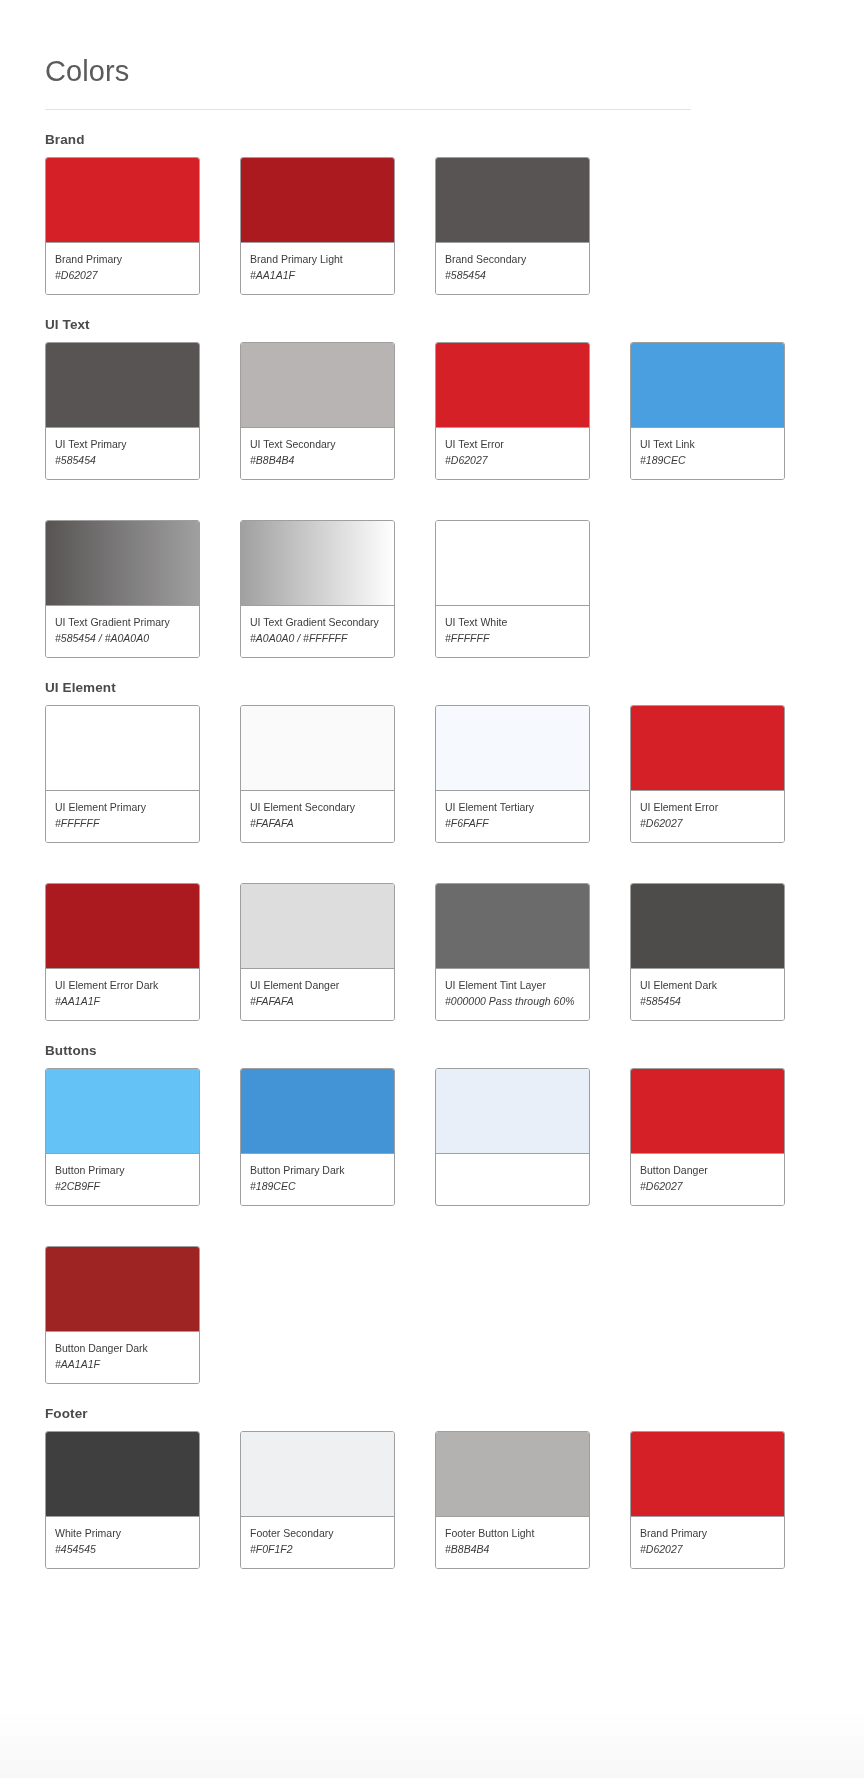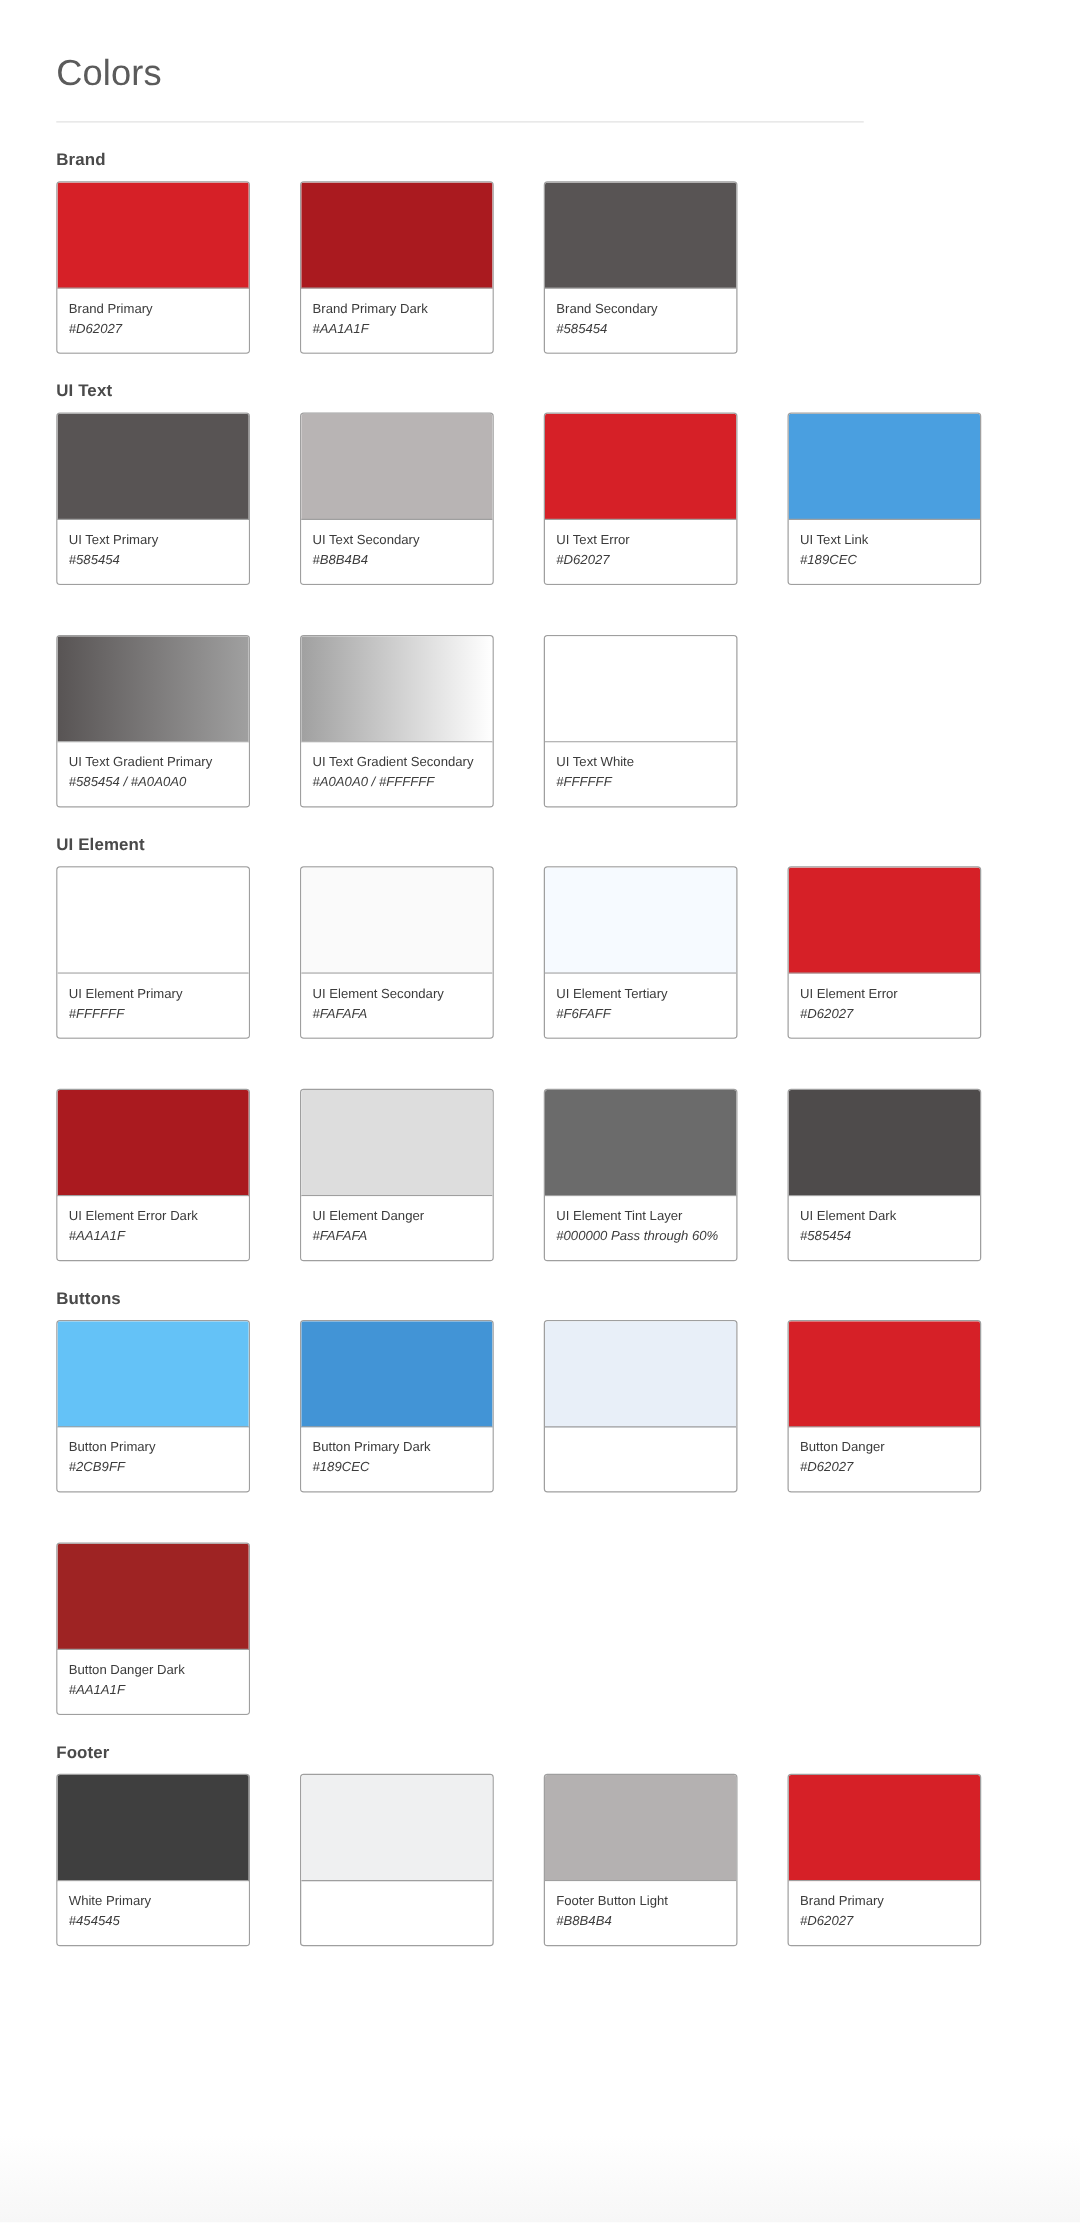--- a/index.html
+++ b/index.html
@@ -24,20 +24,21 @@
     left: 0; right: 0; bottom: 0;
     height: 70px;
     background: linear-gradient(to bottom, #ffffff 0%, #fafafa 60%, #f7f7f7 100%);
     pointer-events: none;
   }
 
   .page {
     position: relative;
     width: 736px;
     padding: 0 45px;
+    margin-top: 12px;
   }
 
   
   .page-title {
     font-size: 29px;
     font-weight: 400;
     color: #5b5b5b;
     letter-spacing: 0.1px;
     padding-top: 44px;
     line-height: 1.1;
@@ -120,21 +121,21 @@
           <div class="swatch-card">
             <div class="swatch-chip" style="background-color: rgb(214, 32, 39);"></div>
             <div class="swatch-meta">
               <div class="swatch-name">Brand Primary</div>
               <div class="swatch-value">#D62027</div>
             </div>
           </div>
           <div class="swatch-card">
             <div class="swatch-chip" style="background-color: rgb(170, 26, 31);"></div>
             <div class="swatch-meta">
-              <div class="swatch-name">Brand Primary Dark</div>
+              <div class="swatch-name">Brand Primary Light</div>
               <div class="swatch-value">#AA1A1F</div>
             </div>
           </div>
           <div class="swatch-card">
             <div class="swatch-chip" style="background-color: rgb(88, 84, 84);"></div>
             <div class="swatch-meta">
               <div class="swatch-name">Brand Secondary</div>
               <div class="swatch-value">#585454</div>
             </div>
           </div>
@@ -296,20 +297,24 @@
         <div class="swatch-grid">
           <div class="swatch-card">
             <div class="swatch-chip" style="background-color: rgb(63, 63, 63);"></div>
             <div class="swatch-meta">
               <div class="swatch-name">White Primary</div>
               <div class="swatch-value">#454545</div>
             </div>
           </div>
           <div class="swatch-card">
             <div class="swatch-chip" style="background-color: rgb(239, 240, 241);"></div>
+            <div class="swatch-meta">
+              <div class="swatch-name">Footer Secondary</div>
+              <div class="swatch-value">#F0F1F2</div>
+            </div>
           </div>
           <div class="swatch-card">
             <div class="swatch-chip" style="background-color: rgb(180, 177, 177);"></div>
             <div class="swatch-meta">
               <div class="swatch-name">Footer Button Light</div>
               <div class="swatch-value">#B8B4B4</div>
             </div>
           </div>
           <div class="swatch-card">
             <div class="swatch-chip" style="background-color: rgb(214, 32, 39);"></div>

